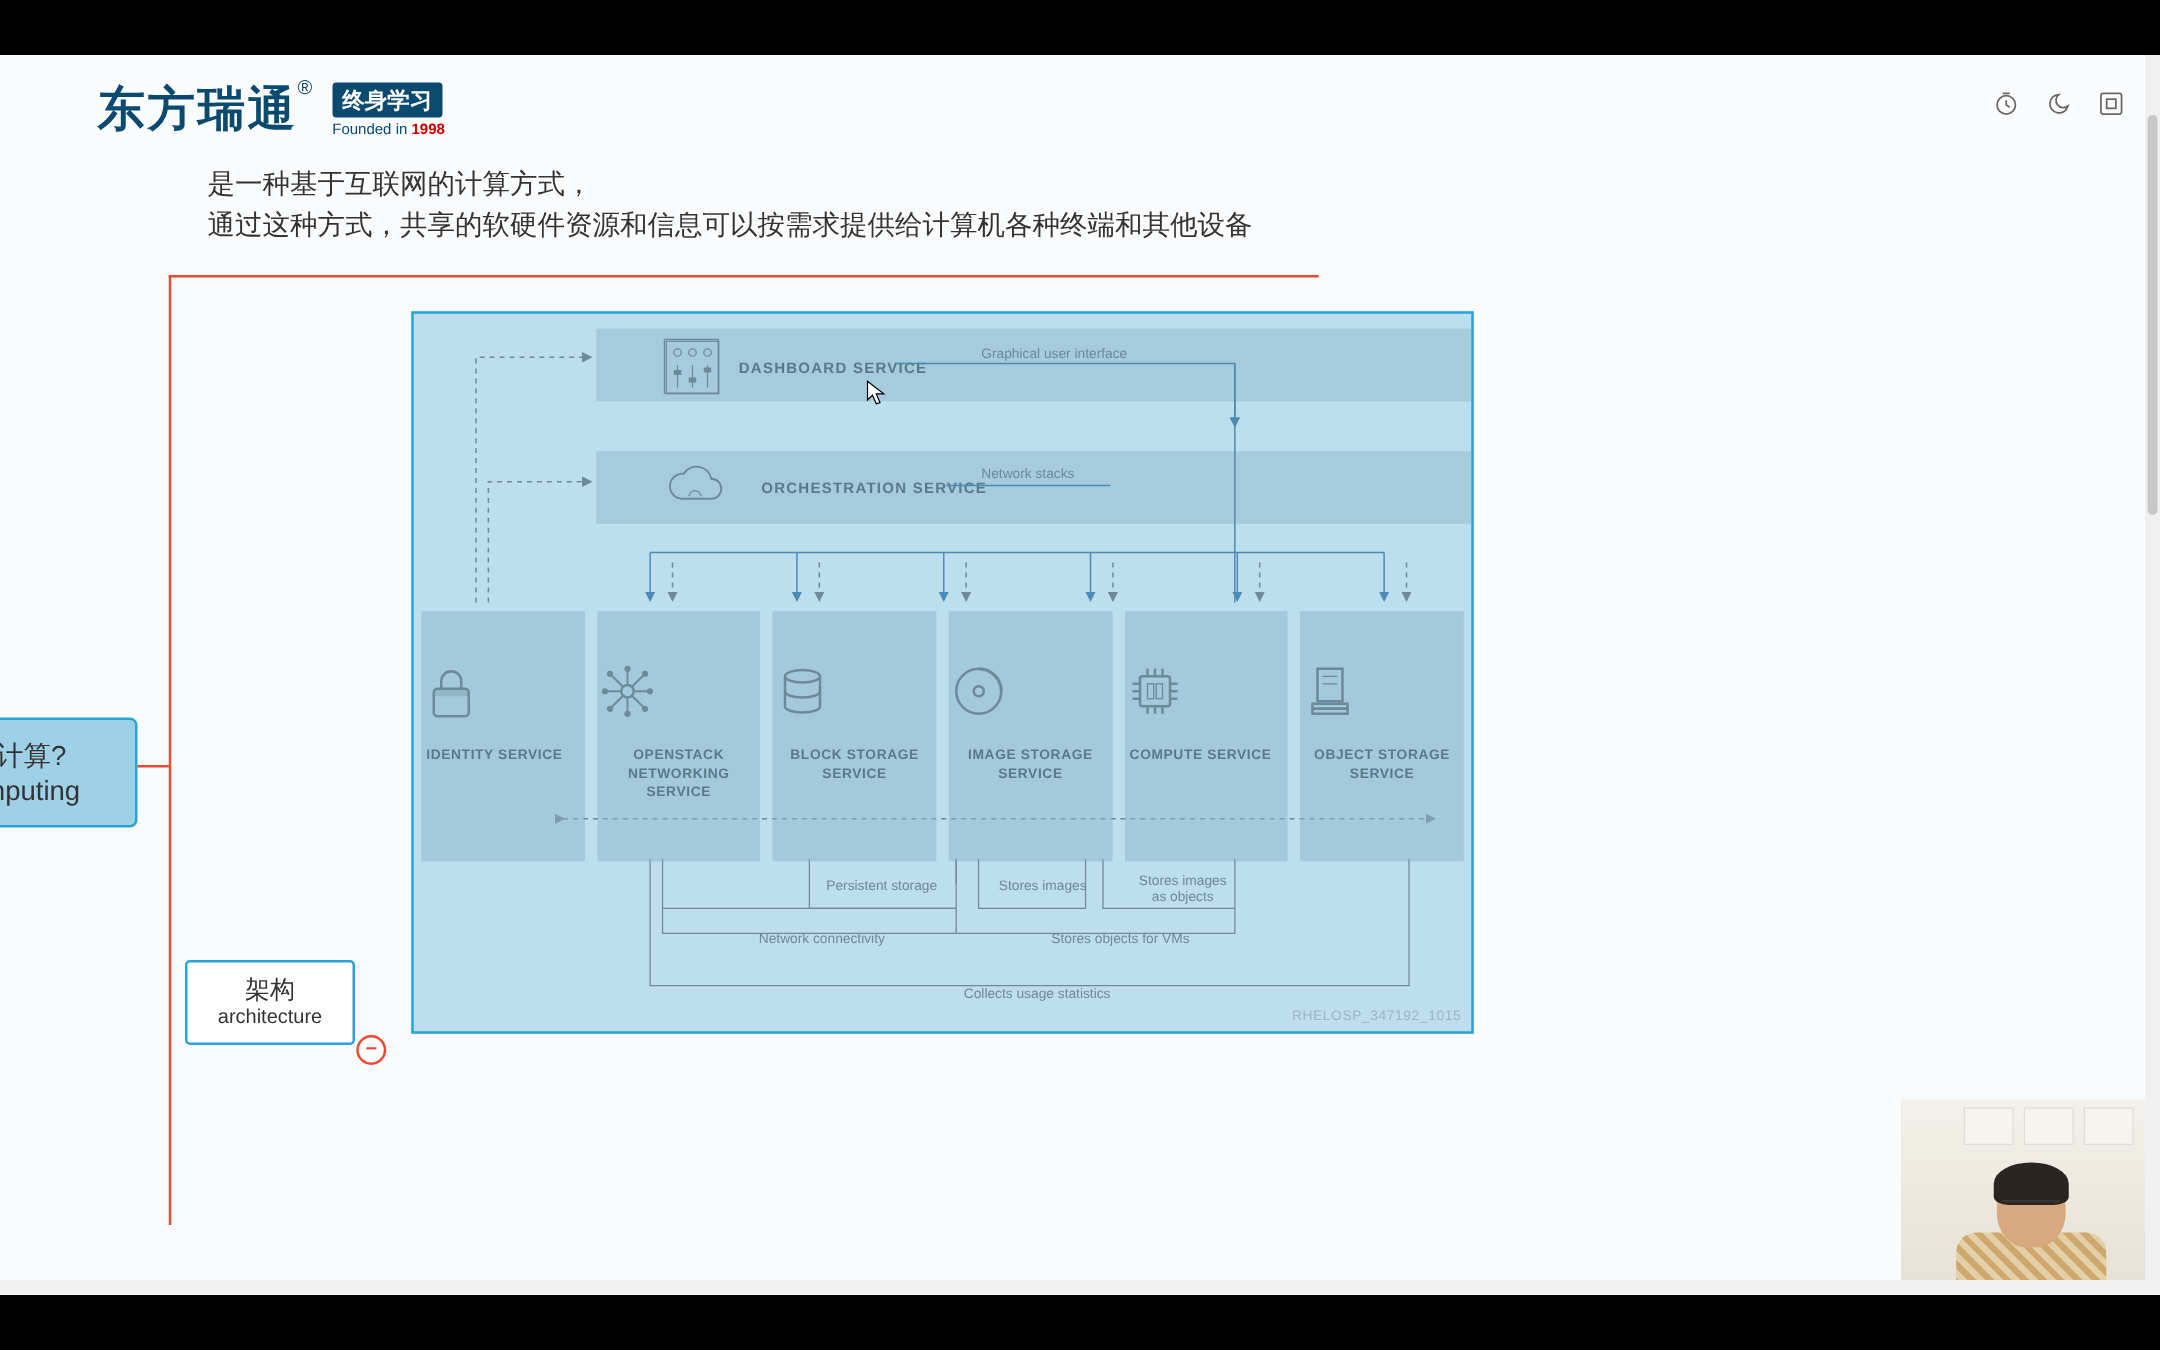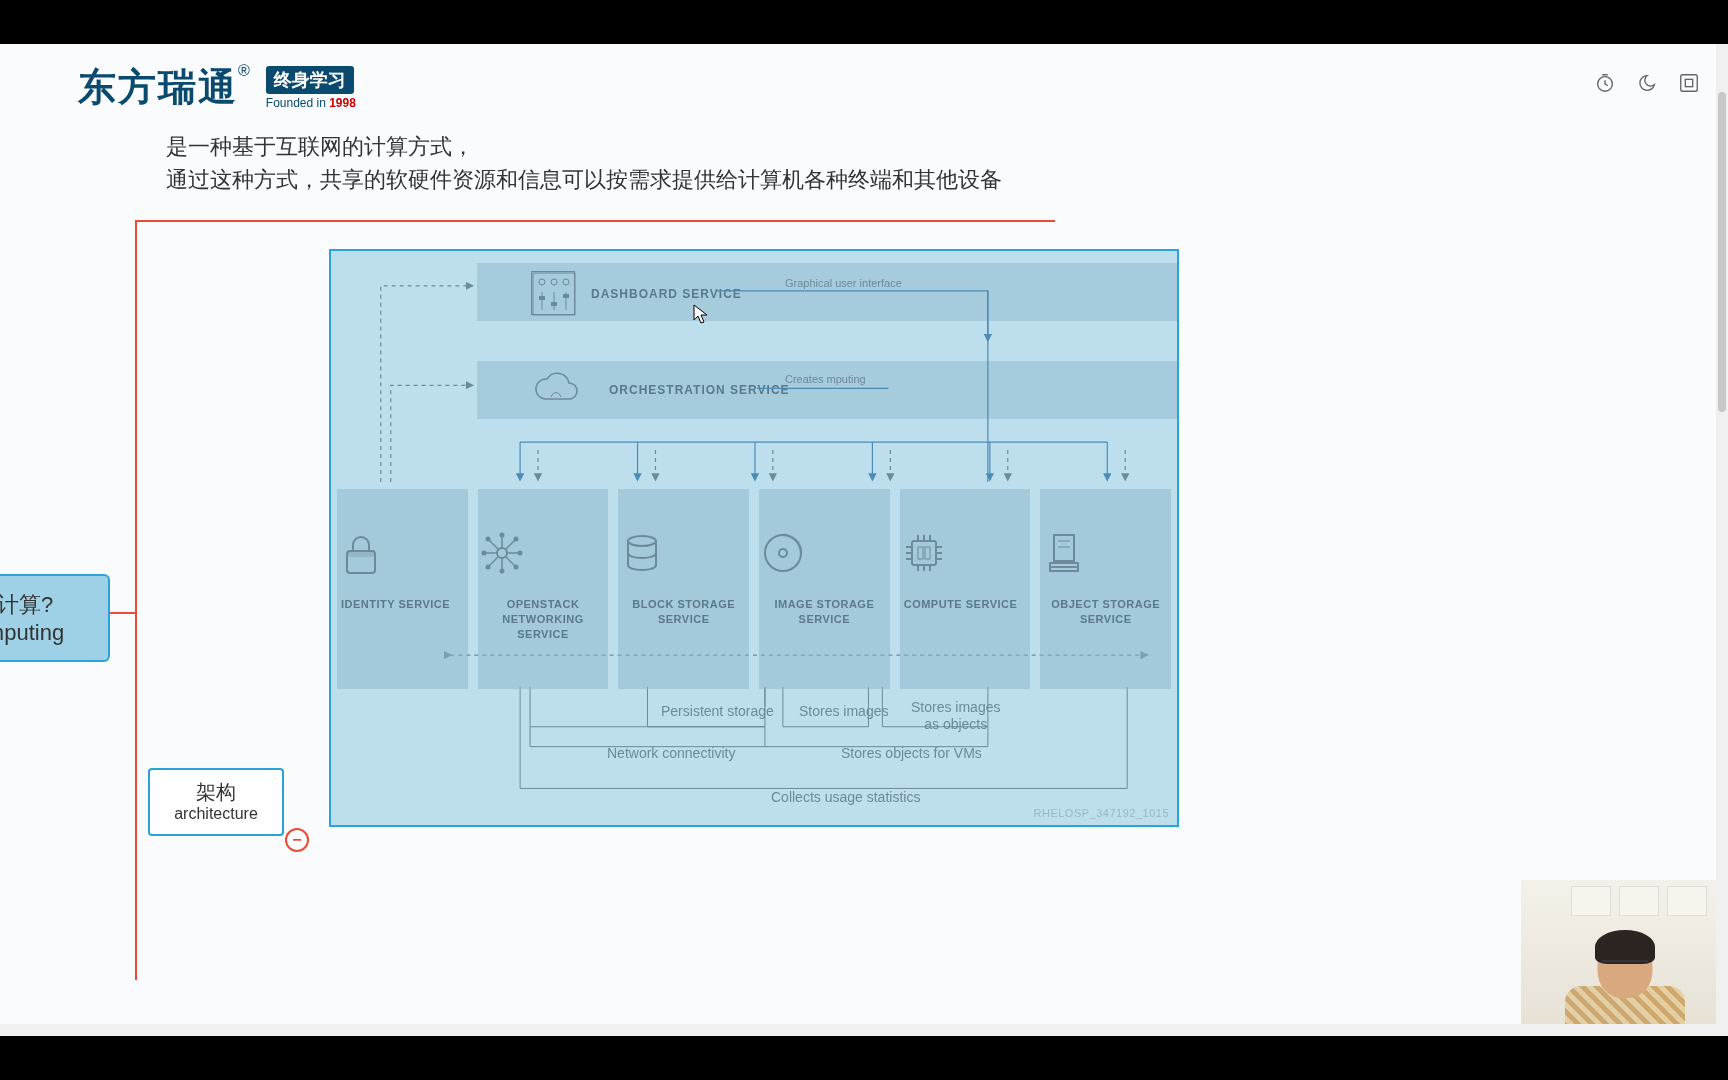--- a/index.html
+++ b/index.html
@@ -45,21 +45,21 @@
   
   .top-icon{position:absolute;width:44px;height:44px;border:1.5px solid #6c8a99}
   .dash-icon{top:20px;left:200px}
   .orch-icon{top:116px;left:200px;border:none}
   
   .tiles{position:absolute;top:238px;left:6px;right:6px;height:200px;display:flex;gap:10px;justify-content:space-between}
   .tile{flex:1;background:rgba(140,180,200,.5);display:flex;flex-direction:column;align-items:flex-start;padding-top:40px}
   .tile-icon{width:48px;height:48px;margin-bottom:20px}
   .tile-label{font-size:11px;letter-spacing:.5px;color:#5a7a8a;font-weight:600;text-align:center;line-height:1.35;padding:0 4px}
   
-  .cap{position:absolute;font-size:14px;color:#6c8a99;text-align:center}
+  .cap{position:absolute;font-size:11px;color:#6c8a99;text-align:center}
   .watermark{position:absolute;right:8px;bottom:6px;font-size:11px;color:#9bb6c4;letter-spacing:.5px}
   
   .wires{position:absolute;inset:0}
   
   .cursor{position:absolute;top:260px;left:693px;font-size:18px;color:#222;pointer-events:none}
   
   .webcam{position:absolute;right:0;bottom:44px;width:207px;height:156px;background:#e8e4dc}
   .webcam .wall{position:absolute;inset:0;background:linear-gradient(#f4f1ea,#e6e0d4)}
   .webcam .frame{position:absolute;top:6px;width:40px;height:30px;background:#f7f4ee;border:1px solid #ddd}
   .webcam .f1{left:50px}.webcam .f2{left:98px}.webcam .f3{left:146px}
@@ -148,21 +148,21 @@
       <div class="svc-label" style="top:36px;left:260px">DASHBOARD SERVICE</div>
       <div class="svc-sub" style="top:26px;left:454px">Graphical user interface</div>
 
       <div class="orch-icon top-icon">
         <svg viewBox="0 0 50 44" width="50" height="44">
           <path d="M14 32a10 10 0 0 1 2-20 12 12 0 0 1 22 4 8 8 0 0 1 0 16z" fill="none" stroke="#6c8a99" stroke-width="1.5"></path>
           <path d="M20 30c2-6 8-6 10 0" fill="none" stroke="#6c8a99"></path>
         </svg>
       </div>
       <div class="svc-label" style="top:132px;left:278px">ORCHESTRATION SERVICE</div>
-      <div class="svc-sub" style="top:122px;left:454px">Creates mputing</div>
+      <div class="svc-sub" style="top:122px;left:454px">Network stacks</div>
 
       <svg class="wires" viewBox="0 0 850 578">
         <defs>
           <marker id="ah" viewBox="0 0 10 10" refX="8" refY="5" markerWidth="7" markerHeight="7" orient="auto">
               <path d="M0 0L10 5L0 10z" fill="#4b8bb5"></path>
             </marker>
           <marker id="ahd" viewBox="0 0 10 10" refX="8" refY="5" markerWidth="7" markerHeight="7" orient="auto">
               <path d="M0 0L10 5L0 10z" fill="#6c8a99"></path>
             </marker>
         </defs>

